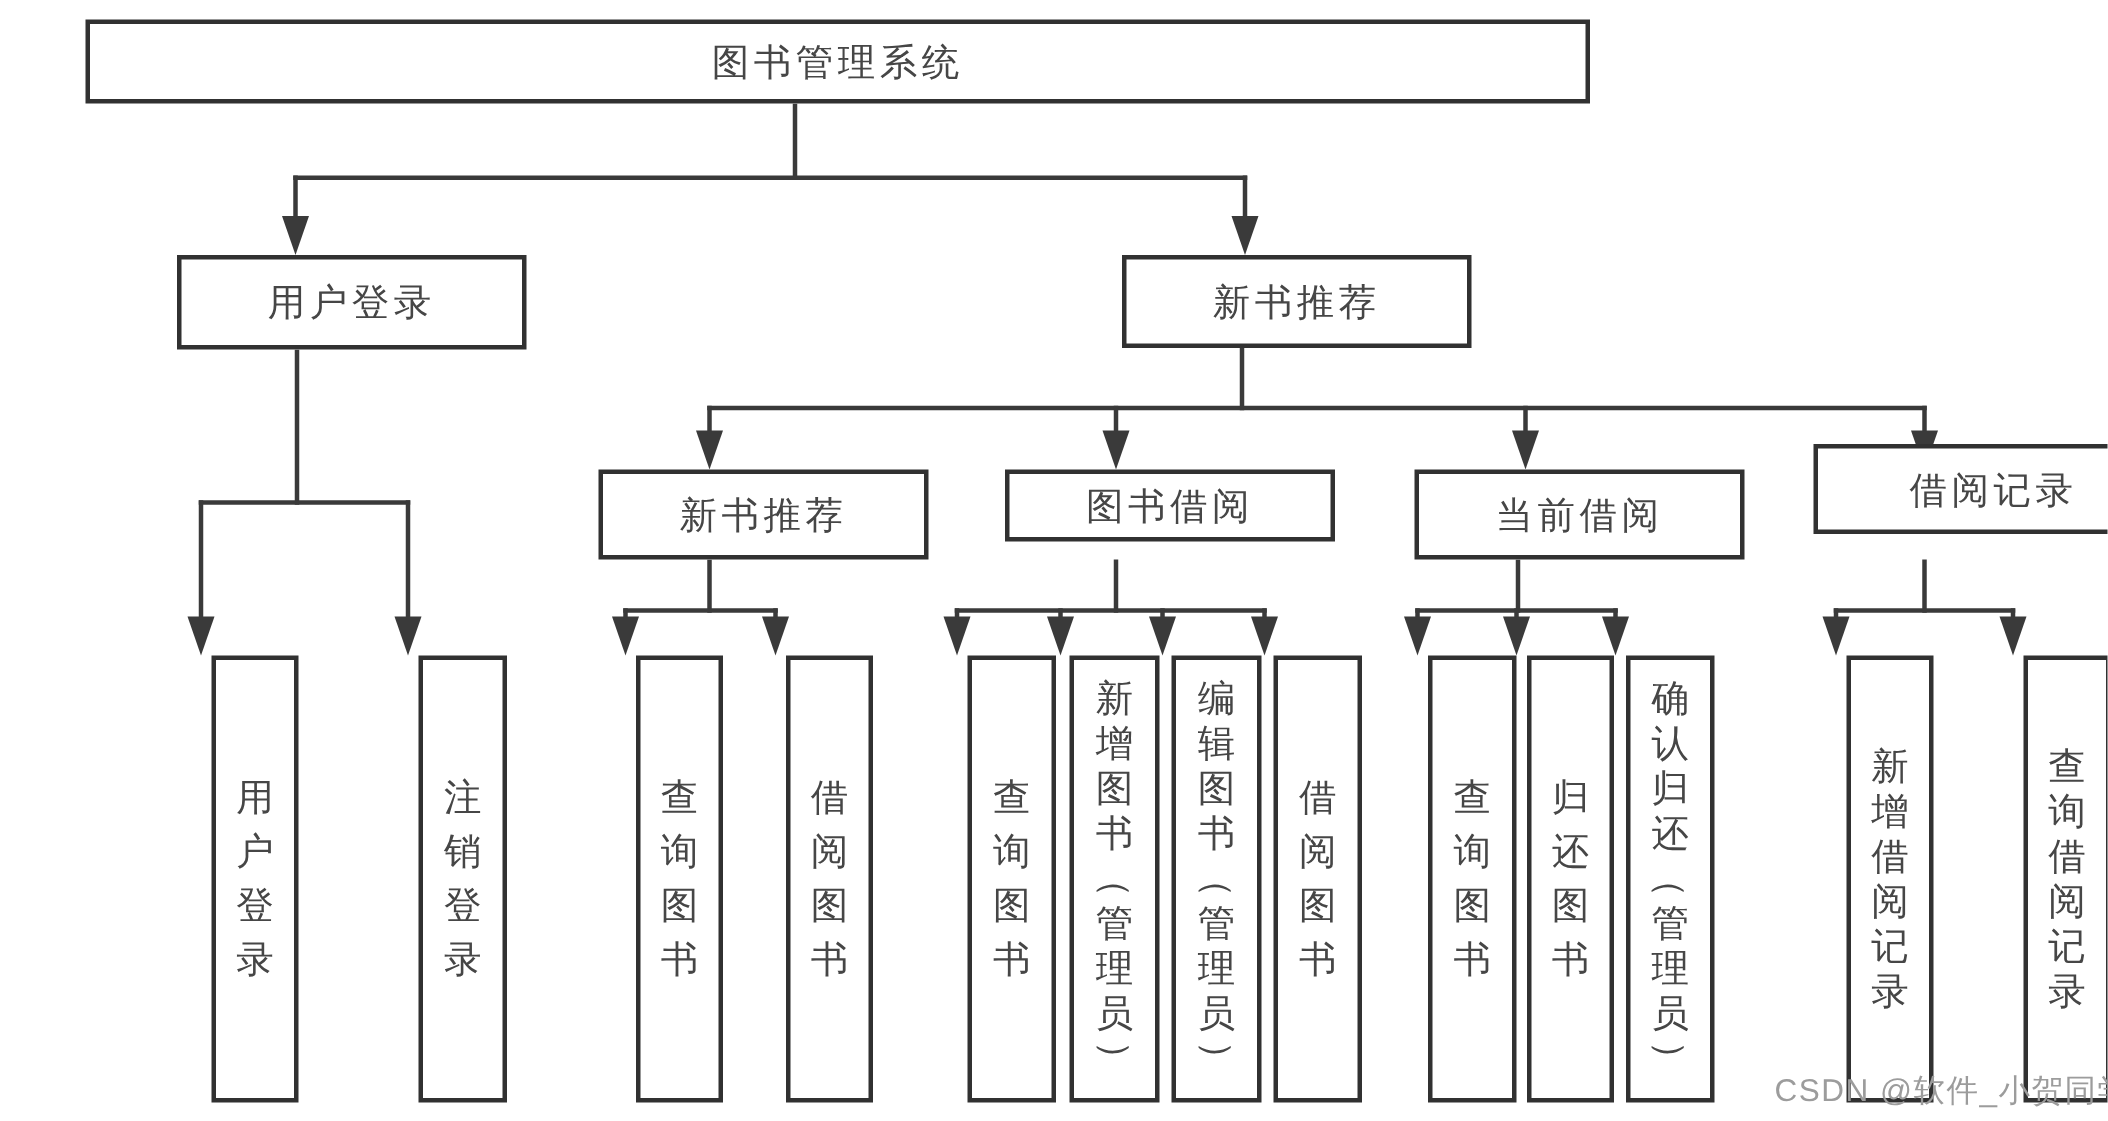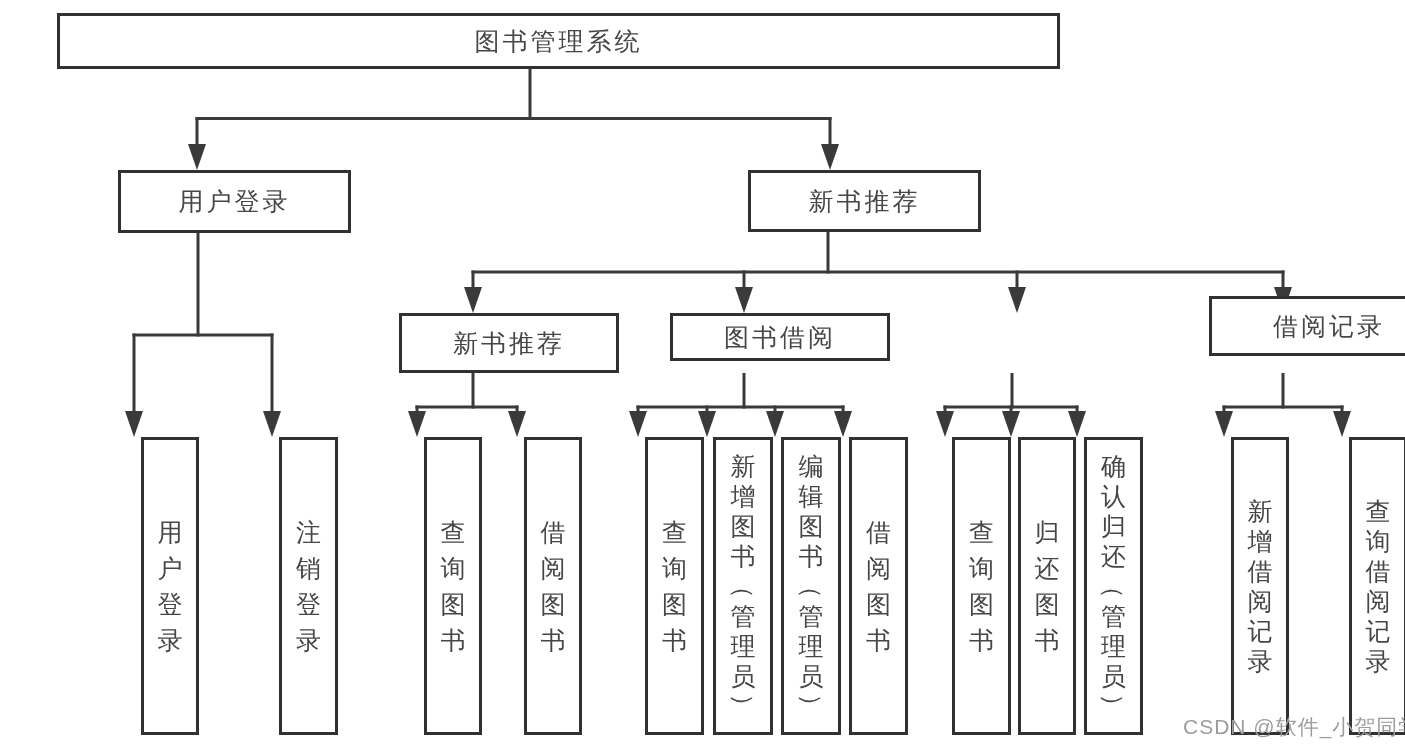--- a/index.html
+++ b/index.html
@@ -108,20 +108,23 @@
   <div class="node h" style="left:712px;top:170px;width:233px;height:62px">
     <span>新书推荐</span>
   </div>
 
   <div class="node h" style="left:363px;top:313px;width:220px;height:60px">
     <span>新书推荐</span>
   </div>
   <div class="node h" style="left:634px;top:313px;width:220px;height:48px">
     <span>图书借阅</span>
   </div>
+  <div class="node h" style="left:907px;top:313px;width:220px;height:60px">
+    <span>当前借阅</span>
+  </div>
   <div class="node h" style="left:1173px;top:296px;width:240px;height:60px">
     <span>借阅记录</span>
   </div>
 
   <div class="node v" style="left:105px;top:437px;width:58px;height:298px">
     <span class="vlabel">
         <span class="vchar">用</span>
         <span class="vchar">户</span>
         <span class="vchar">登</span>
         <span class="vchar">录</span>

